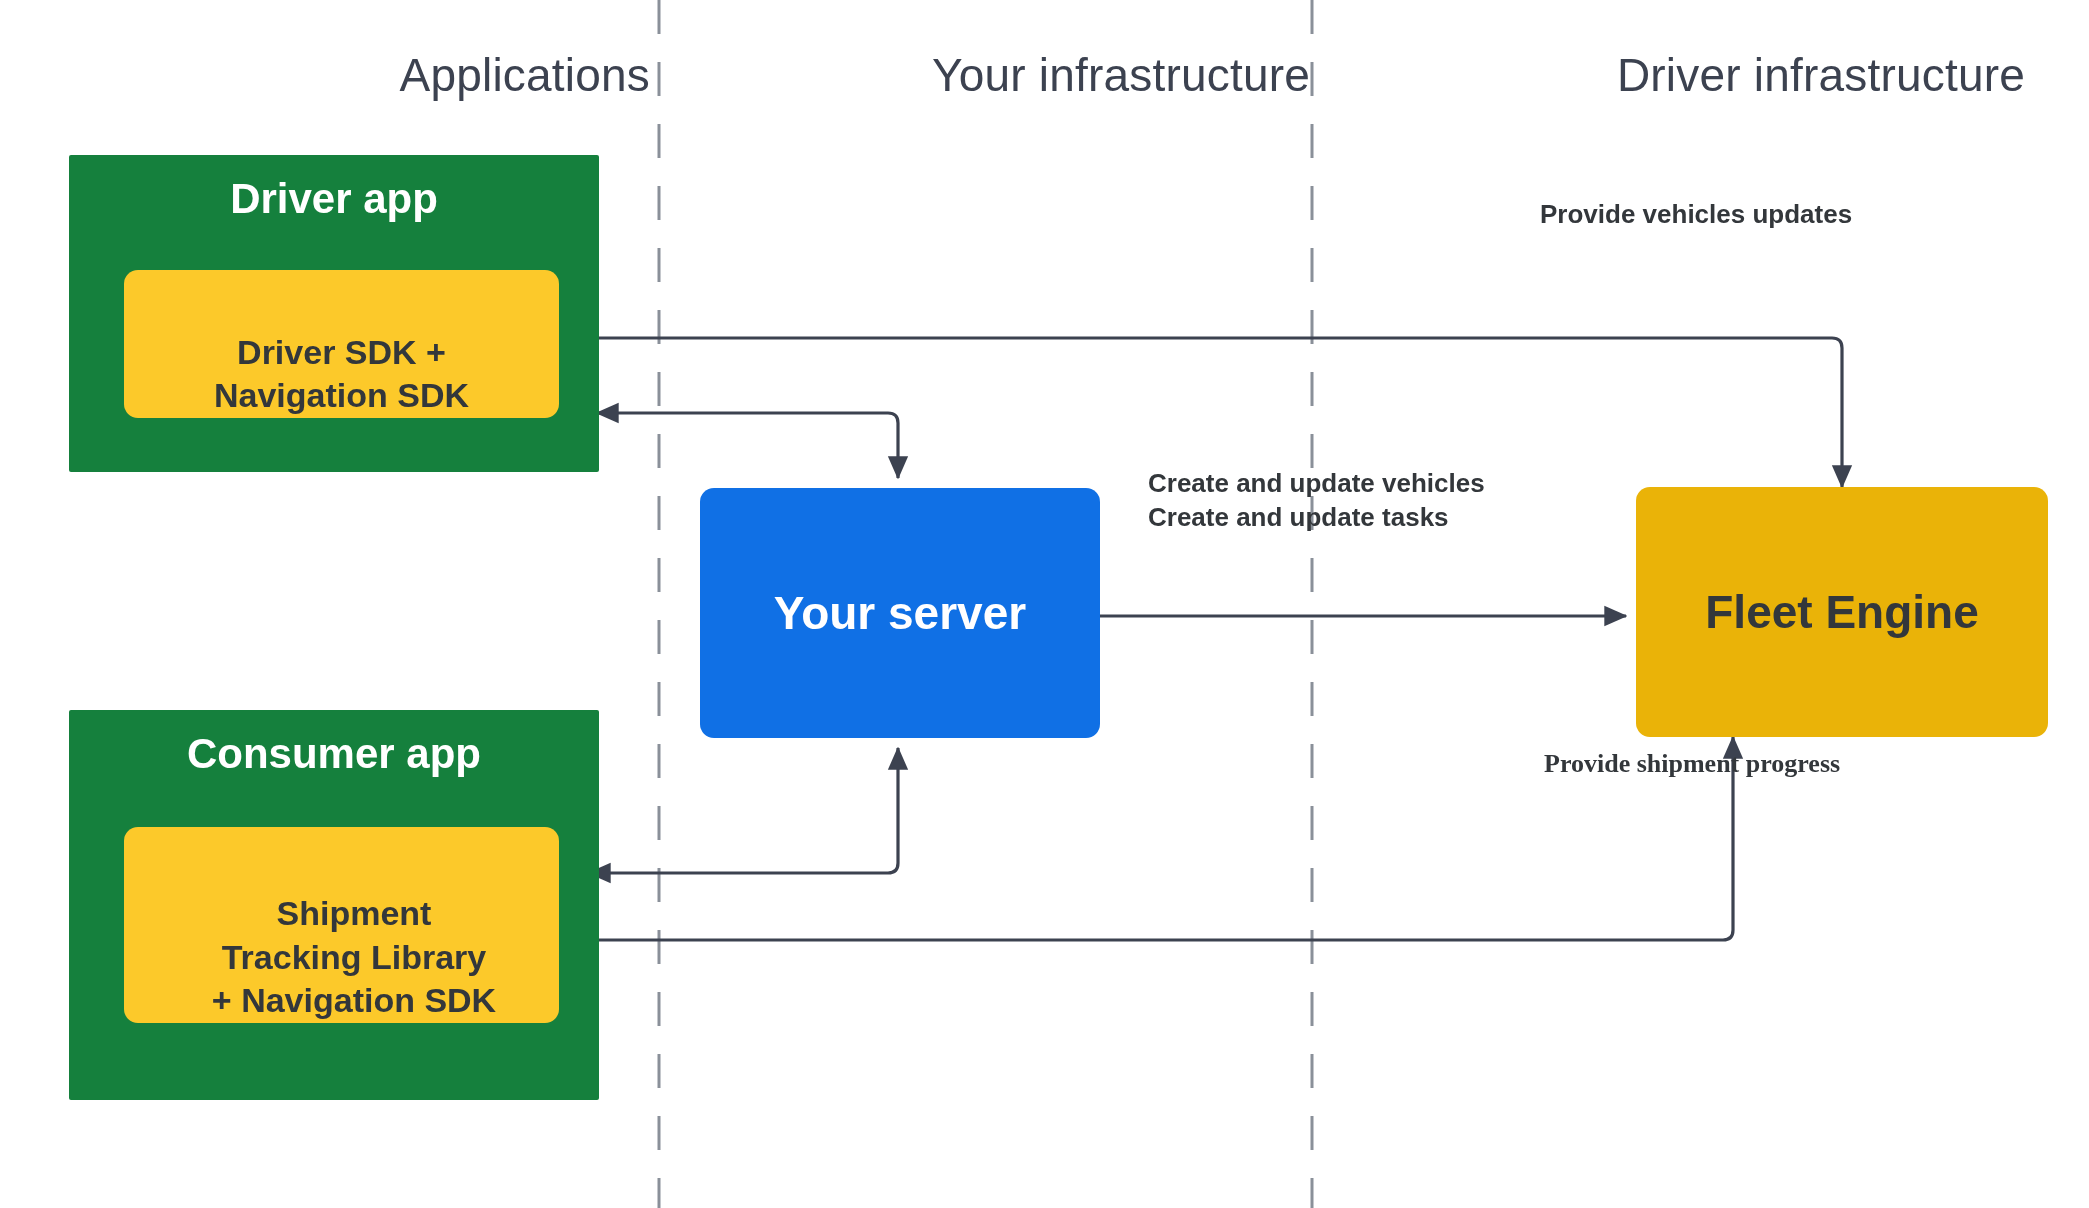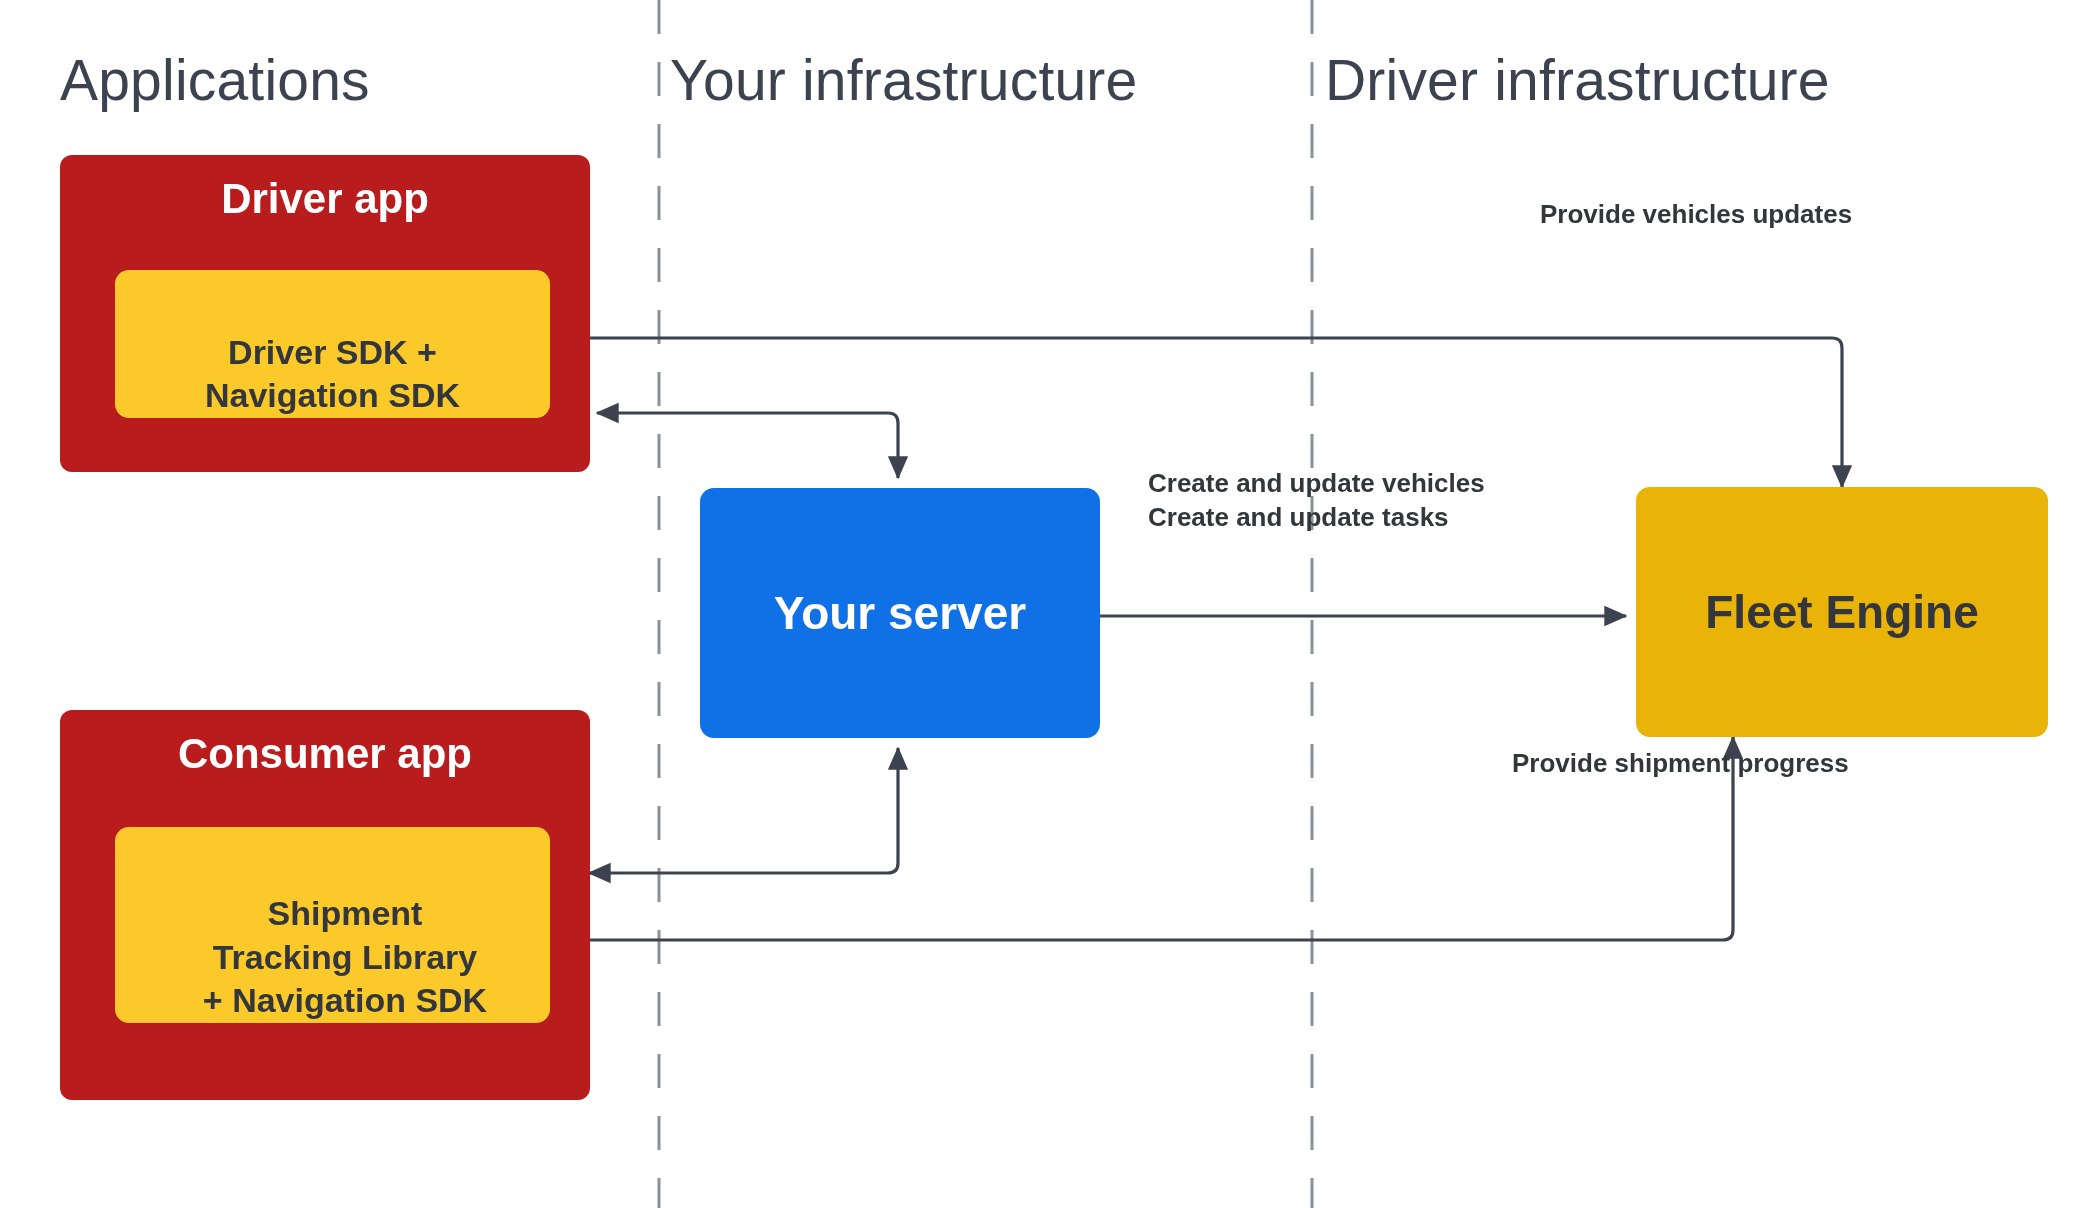--- a/index.html
+++ b/index.html
@@ -21,40 +21,41 @@
     position: absolute;
     left: 0;
     top: 0;
     width: 2089px;
     height: 1208px;
     pointer-events: none;
   }
 
   .col-title {
     position: absolute;
-    text-align: left;
-    font-size: 57px;
+    text-align: right;
+    font-size: 46px;
     font-weight: 400;
     color: #3c4250;
     letter-spacing: 0.2px;
     white-space: nowrap;
     line-height: 1;
   }
   .col-title.t-apps      { left: 60px;   width: 590px; top: 52px; }
   .col-title.t-yourinfra { left: 670px;  width: 640px; top: 52px; }
   .col-title.t-google    { left: 1325px; width: 700px; top: 52px; }
 
   .app-box {
     position: absolute;
-    background: #b91c1c;
-    border-radius: 12px;
+    background: #15803d;
+    border-radius: 2px;
     box-sizing: border-box;
     display: flex;
     flex-direction: column;
     align-items: center;
+    margin-left: 9px;
   }
   .app-title {
     font-size: 42px;
     font-weight: 700;
     color: #ffffff;
     line-height: 1.05;
     text-align: center;
     white-space: nowrap;
   }
   .sdk-box {
@@ -119,21 +120,21 @@
   .edge-label {
     position: absolute;
     font-size: 26px;
     font-weight: 700;
     color: #33373b;
     white-space: pre-line;
     line-height: 1.3;
   }
   #label-location-updates { left: 1540px; top: 198px; }
   #label-create-update    { left: 1148px; top: 467px; }
-  #label-shipment-progress{ left: 1512px; top: 747px; }
+  #label-shipment-progress{ left: 1544px; top: 747px; font-family: Liberation Serif, serif; }
 </style>
 </head>
 <body>
 
 <div id="canvas">
 
   <svg id="wires" viewBox="0 0 2089 1208" xmlns="http://www.w3.org/2000/svg">
     <defs>
       <marker id="ah" viewBox="0 0 10 10" refX="9.4" refY="5" markerWidth="7.2" markerHeight="7.2" orient="auto-start-reverse">
         <path d="M 0 0.6 L 10 5 L 0 9.4 z" fill="#3c4250"></path>

